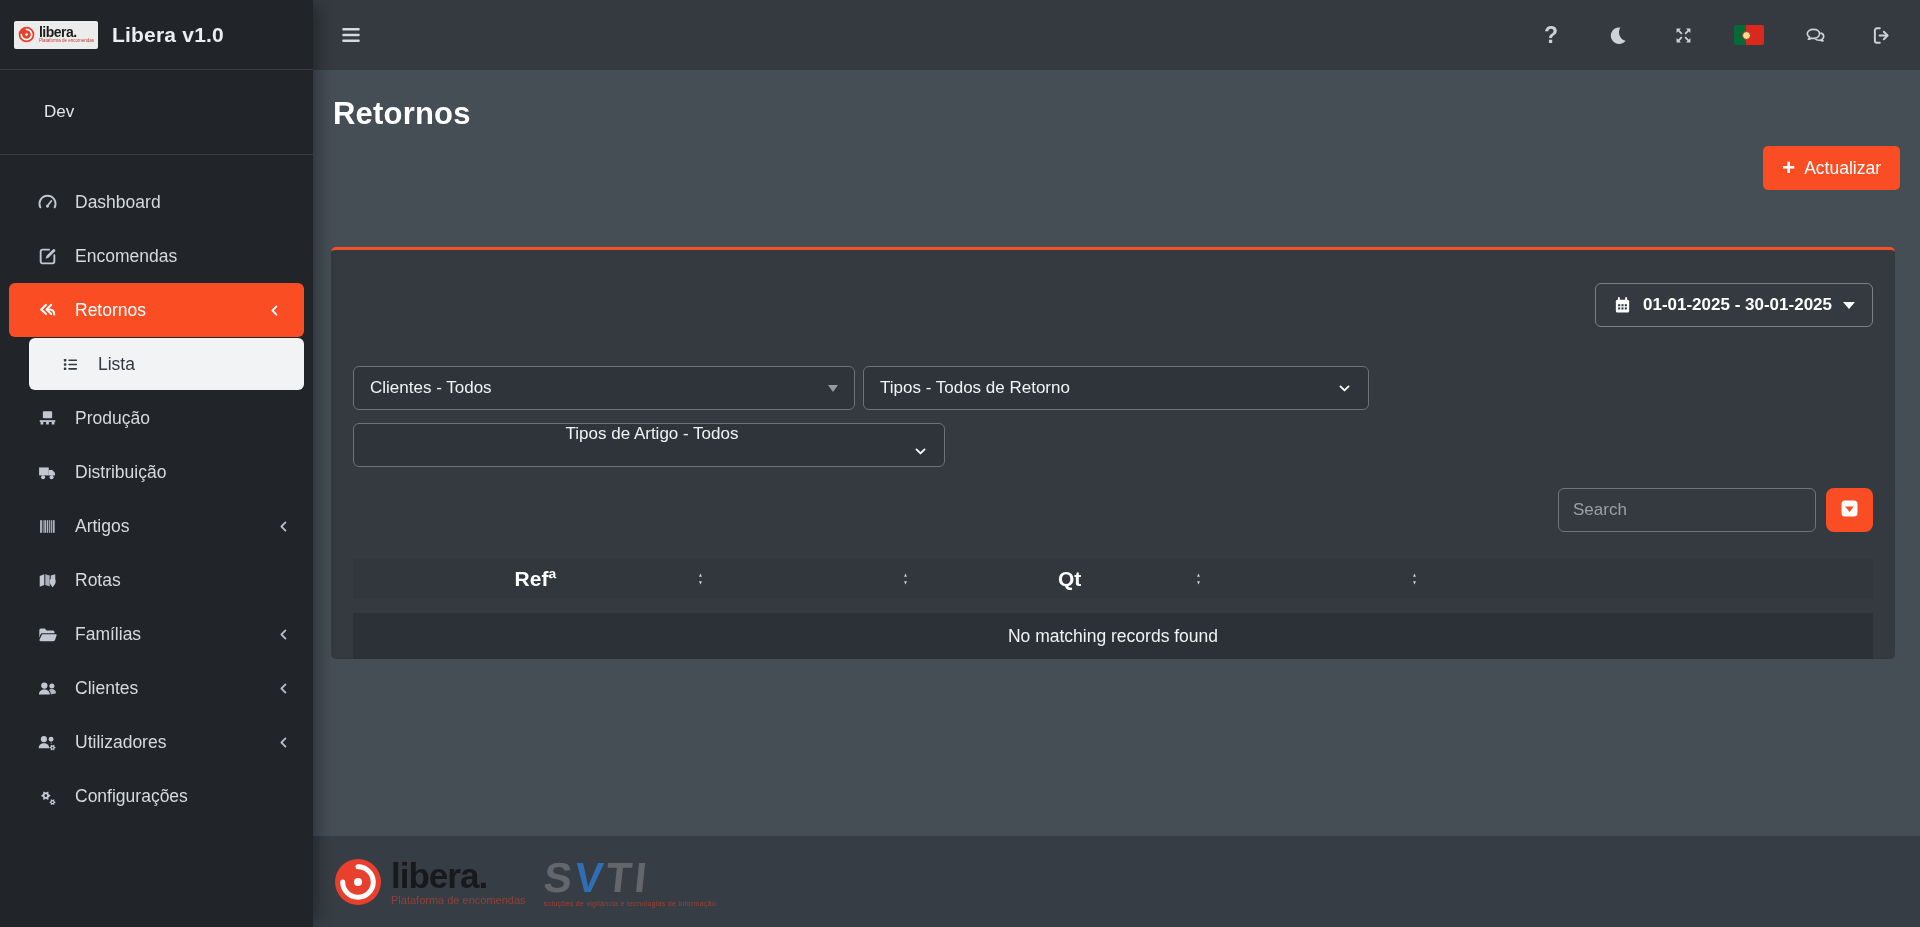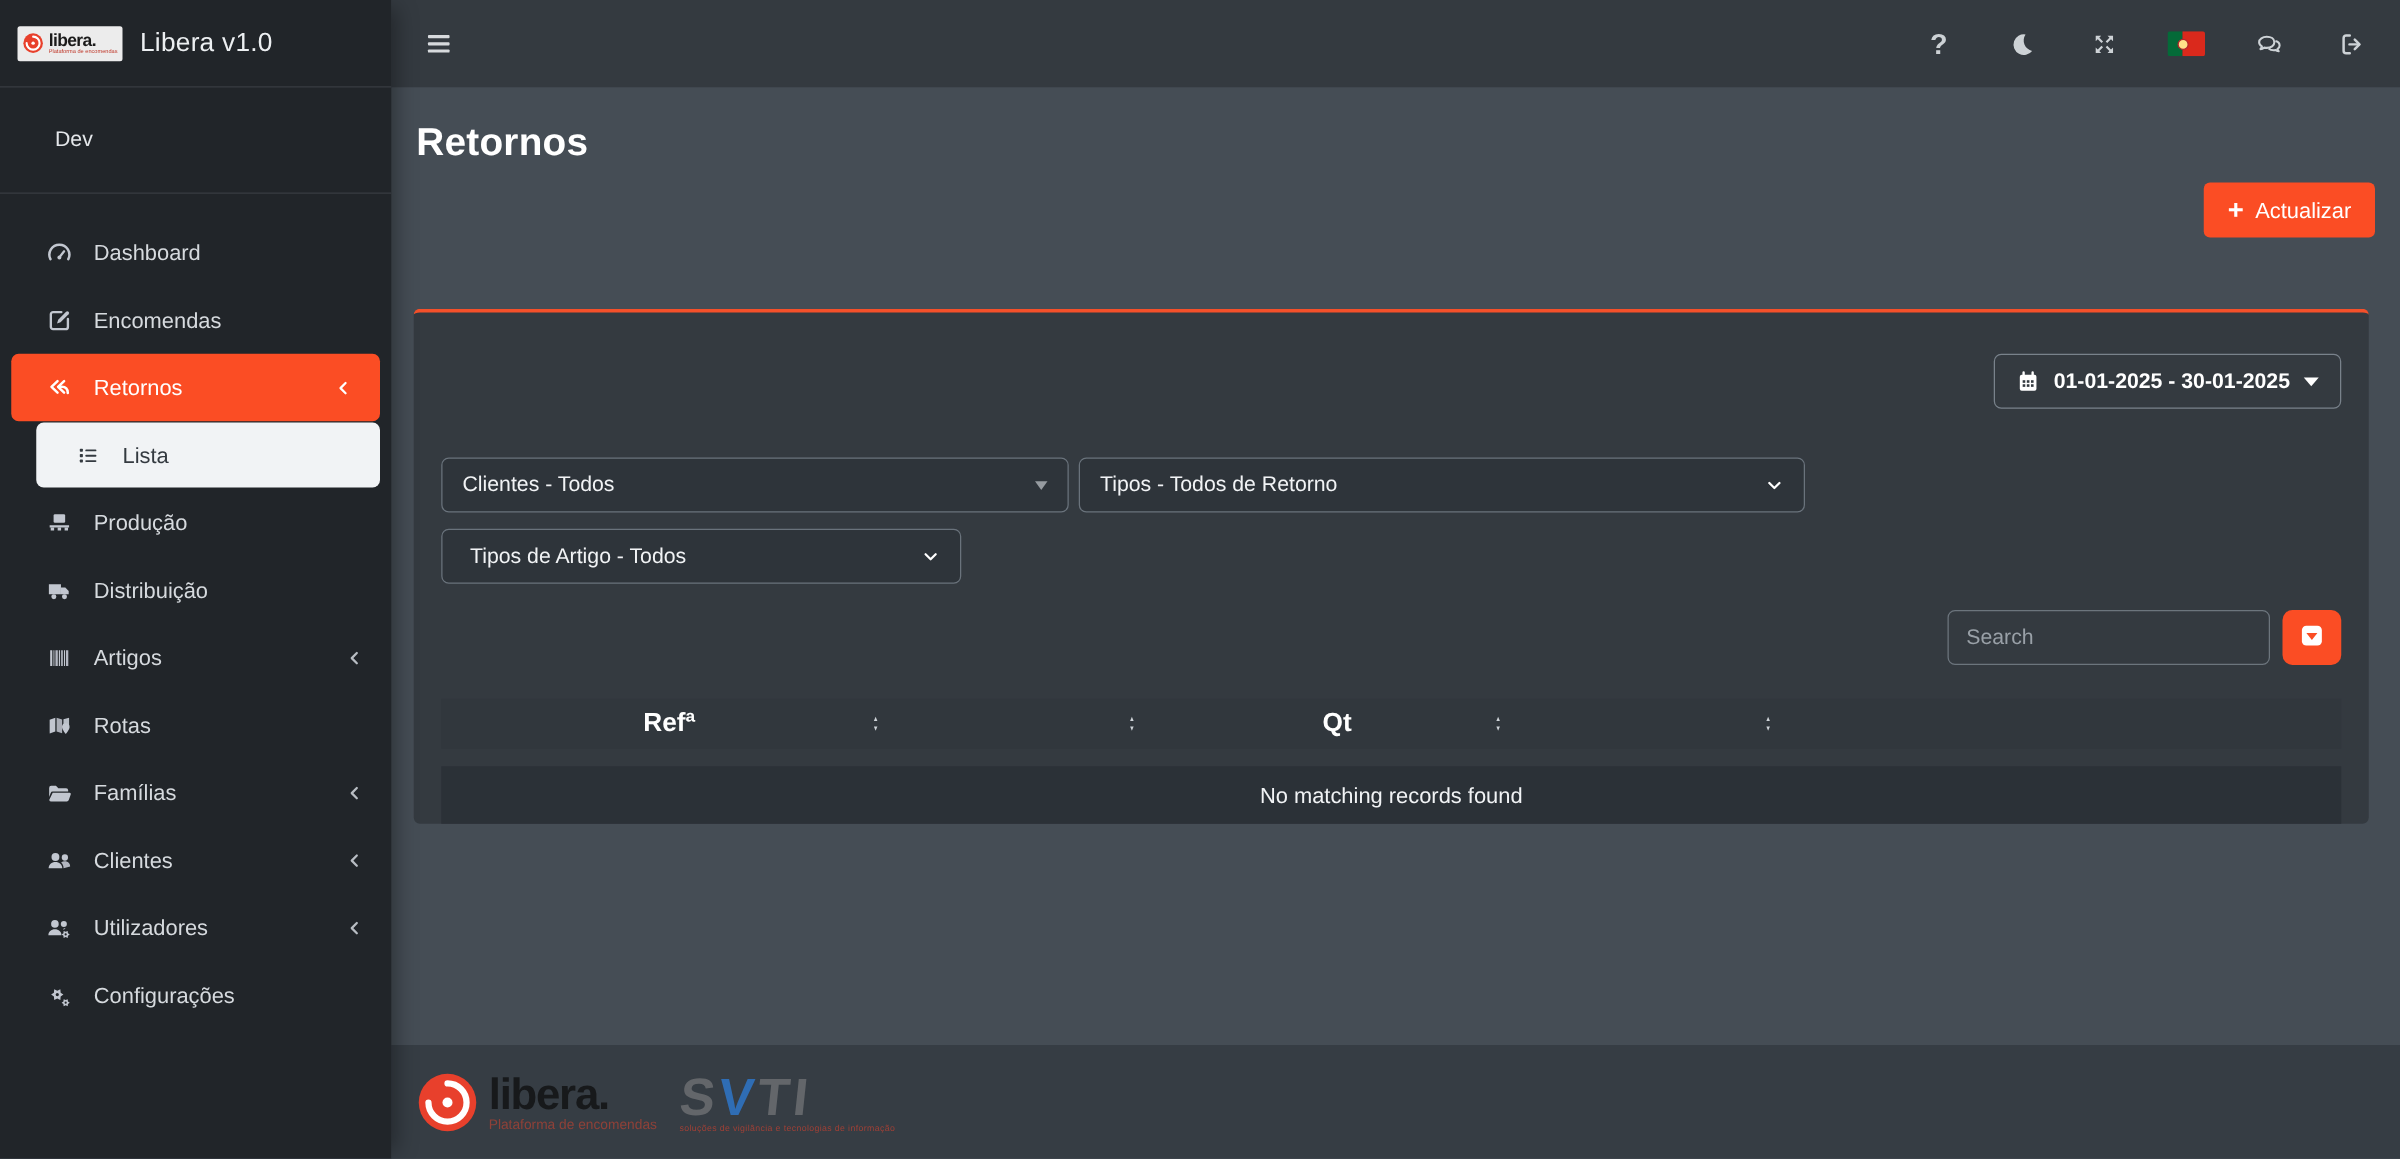--- a/index.html
+++ b/index.html
@@ -10,21 +10,21 @@
   .sidebar { position:absolute; left:0; top:0; width:313px; height:927px; background:#212529;
              box-shadow:10px 0 16px -6px rgba(0,0,0,.35); z-index:5; }
   .brand { height:70px; display:flex; align-items:center; gap:14px; padding:0 14px;
            border-bottom:1px solid #383d42; }
   .logo-box { width:84px; height:28px; background:#ececec; border-radius:2px; display:flex;
               align-items:center; justify-content:center; gap:4px; flex:none; }
   .logo-box .swirl svg { width:17px; height:17px; display:block; }
   .logo-mini-txt { display:flex; flex-direction:column; line-height:1; }
   .logo-mini-txt .t { color:#1b1b1b; font-weight:800; font-size:14px; letter-spacing:-.5px; }
   .logo-mini-txt .s { color:#c0392b; font-size:4.5px; }
-  .brand-title { font-size:21px; font-weight:400; color:#eceff1; letter-spacing:.2px; }
+  .brand-title { font-size:21px; font-weight:700; color:#eceff1; letter-spacing:.2px; }
 
   .user-panel { height:85px; display:flex; align-items:center; gap:15px; padding:0 0 0 29px;
                 border-bottom:1px solid #383d42; }
   .user-panel .icon { color:#c6cbd0; }
   .user-panel .uname { font-size:17px; color:#e4e7ea; }
 
   .nav { padding-top:20px; }
   .nav-item { height:54px; display:flex; align-items:center; gap:15px; padding-left:34px;
               color:#d6dade; font-size:17.5px; cursor:pointer; position:relative; }
   .nav-item .icon { width:26px; display:flex; justify-content:center; color:#c2c7d0; }
@@ -79,23 +79,23 @@
 
   .filters { display:flex; flex-wrap:wrap; row-gap:13px; margin-top:39px; }
   .selbox { height:44px; border:1px solid #6a737c; border-radius:6px; background:#2e343a;
             display:flex; align-items:center; padding:0 16px; font-size:17px; color:#f1f3f5;
             cursor:pointer; position:relative; }
   .selbox .chevron { margin-left:auto; display:flex; color:#fff; }
   .selbox .chevron svg { width:15px; height:15px; }
   .selbox .tri { margin-left:auto; width:0; height:0; border:5px solid transparent;
                  border-top:7px solid #969ba0; margin-top:6px; }
   .sel-0 { width:502px; margin-right:8px; }
-  .sel-1 { width:581px; margin-right:18px; }
+  .sel-1 { width:506px; margin-right:18px; }
   .sel-2 { width:486px; }
-  .sel-3 { width:416px; padding-left:22px; }
+  .sel-3 { width:592px; padding-left:22px;flex-direction:column; }
 
   .row-search { display:flex; justify-content:flex-end; align-items:center; margin-top:21px; }
   .search-input { width:258px; height:44px; background:transparent; border:1px solid #6c757d;
                   border-radius:6px; padding:0 14px; font-size:17px; color:#e9ecef;
                   font-family:inherit; outline:none; }
   .search-input::placeholder { color:#99a0a7; }
   .btn-sq { width:47px; height:44px; margin-left:10px; background:#fb4d24; border:none;
             border-radius:8px; display:flex; align-items:center; justify-content:center; cursor:pointer; }
   .btn-sq svg { width:21px; height:21px; }
 

